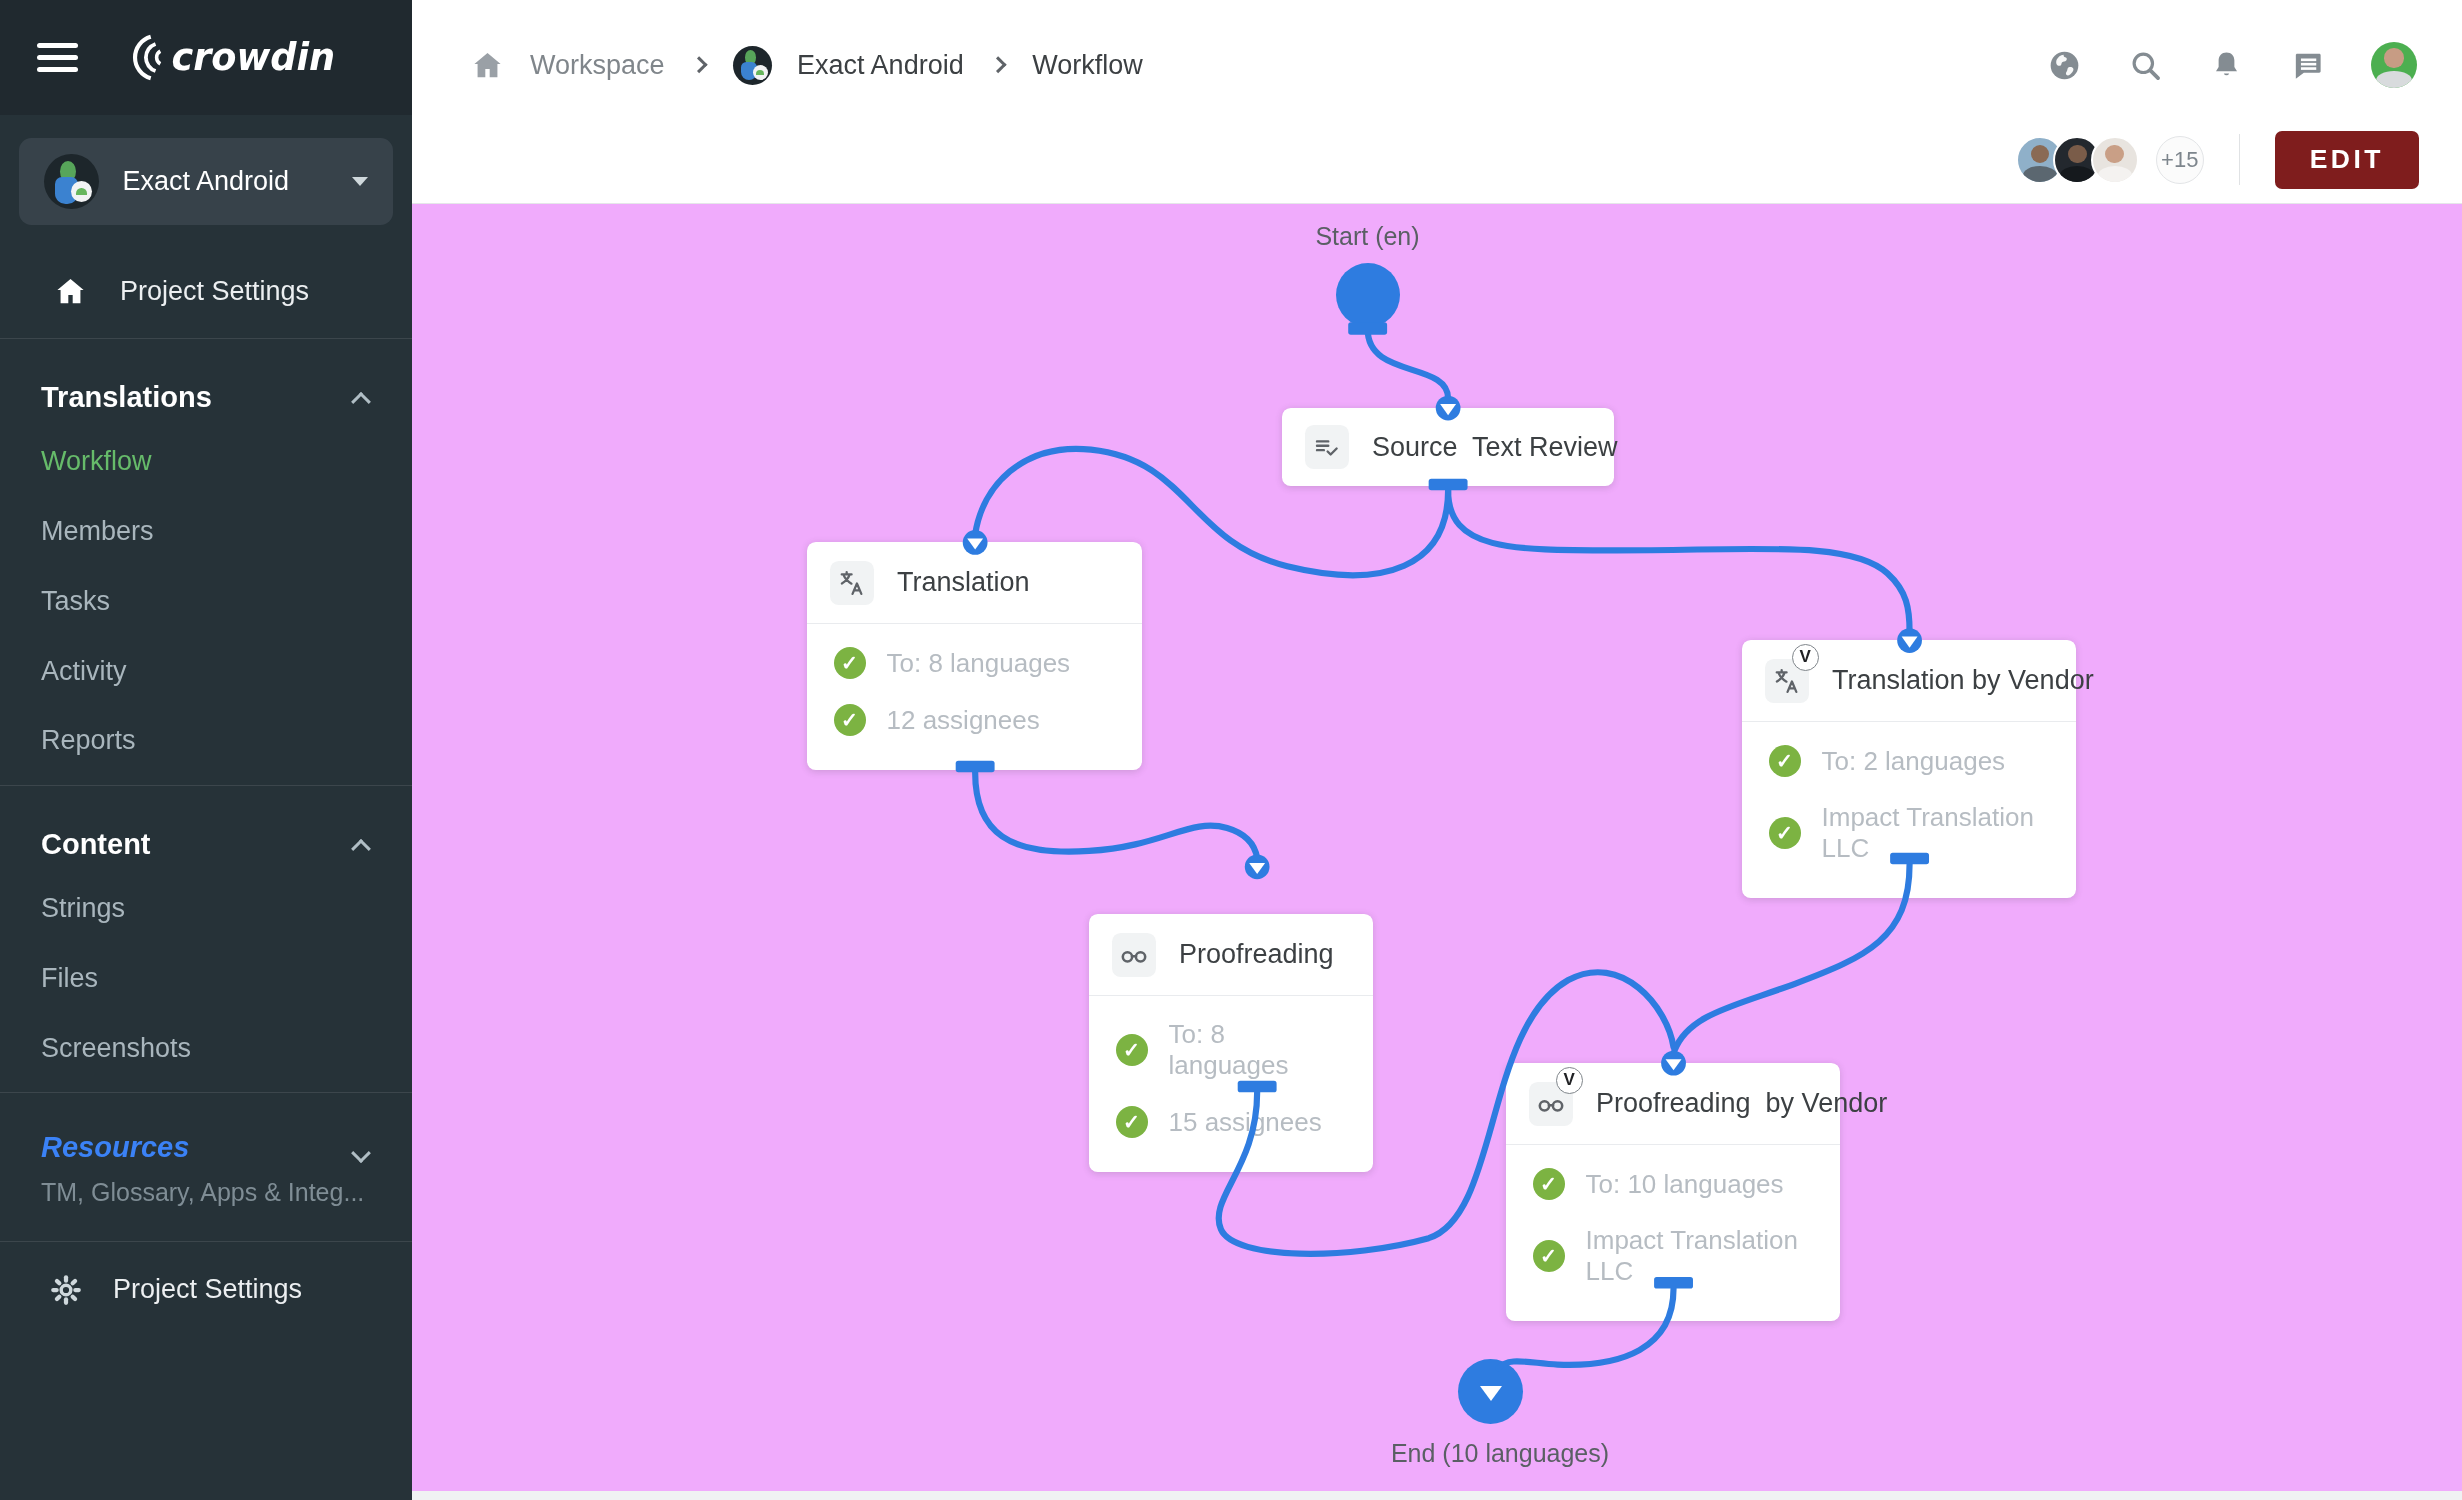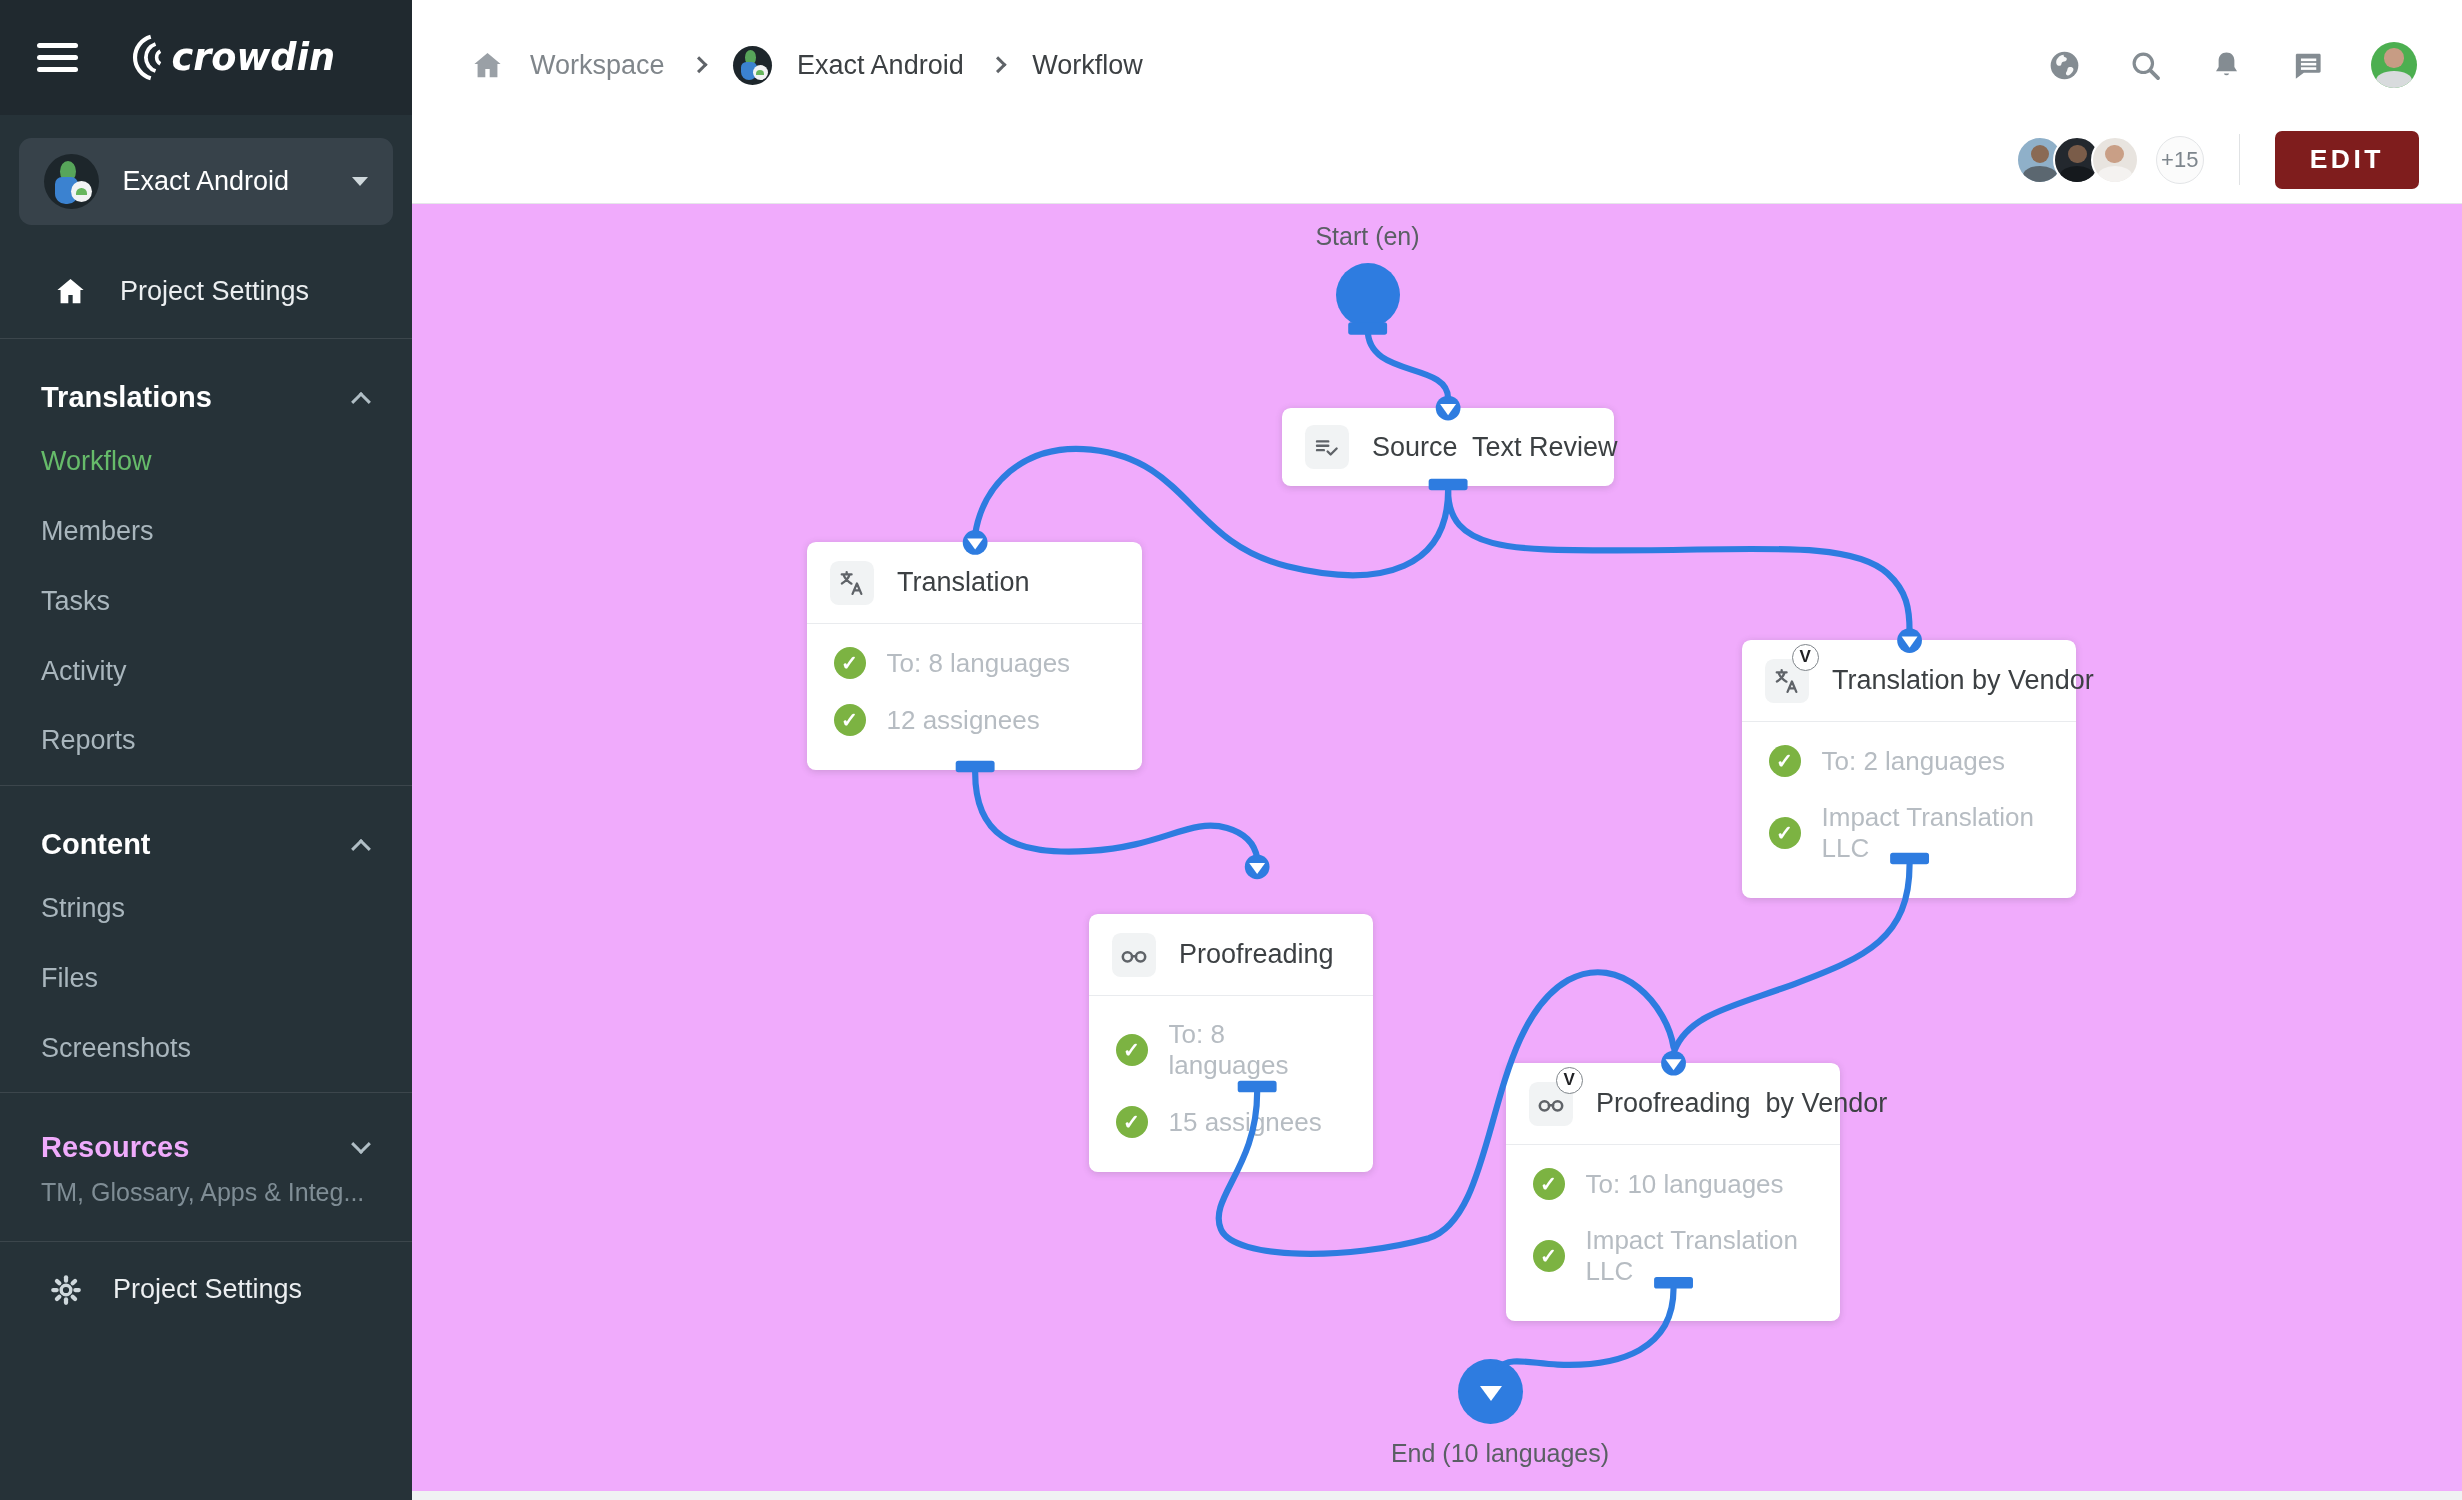--- a/index.html
+++ b/index.html
@@ -21,21 +21,21 @@
   .caret-down { width:0; height:0; border-left:8px solid transparent; border-right:8px solid transparent; border-top:9.7px solid #cfd8dc; }
   .side-item-top { margin-top:28px; height:76px; display:flex; align-items:center; padding:0 53px; gap:32px; color:#eceff1; font-size:27px; font-weight:500; cursor:pointer; }
   .sdivider { height:0.9px; background:rgba(255,255,255,.10); margin:8.8px 0; }
   .section-head { display:flex; align-items:center; justify-content:space-between; padding:34px 44px 12.4px 41px; color:#ffffff; font-size:29px; font-weight:bold; cursor:pointer; }
   .chev { width:14px; height:14px; border-right:3.1px solid #b0bec5; border-bottom:3.1px solid #b0bec5; }
   .chev.up { transform:rotate(-135deg) translate(-2.7px,-2.7px); }
   .chev.down { transform:rotate(45deg) translate(-2.7px,-2.7px); }
   .sub-item { padding:19.4px 41px; font-size:27px; color:#a9b6bd; cursor:pointer; }
   .sub-item.active { color:#66bb6a; }
   .resources { padding:30px 44px 25px 41px; }
-  .res-head { display:flex; align-items:center; justify-content:space-between; color:#f0abfc; font-size:29px; font-weight:bold; cursor:pointer; }
+  .res-head { display:flex; align-items:flex-end; justify-content:space-between; color:#3b82f6; font-size:29px; font-weight:bold; cursor:pointer;font-style:italic; }
   .res-sub { margin-top:14px; font-size:25px; color:#7f8d95; white-space:nowrap; }
   .side-item-bottom { height:78px; display:flex; align-items:center; padding:0 49px; gap:30px; color:#eceff1; font-size:27px; font-weight:500; cursor:pointer; }
 
   
   .header { position:absolute; left:412px; top:0; width:2051px; height:131px; background:#fff; border-bottom:0.9px solid #e5e7e9; display:flex; align-items:center; padding:0 46px 0 58px; z-index:9; }
   .breadcrumb { display:flex; align-items:center; gap:25px; font-size:27px; }
   .crumb-gray { color:#80868b; cursor:pointer; }
   .crumb-dark { color:#3c4043; cursor:pointer; }
   .crumb-sep { width:11.5px; height:11.5px; border-right:3.1px solid #5f6368; border-bottom:3.1px solid #5f6368; transform:rotate(-45deg); margin:0 3.5px; }
   .crumb-avatar { width:39px; height:39px; border-radius:50%; background:#1d262b; position:relative; overflow:hidden; }

